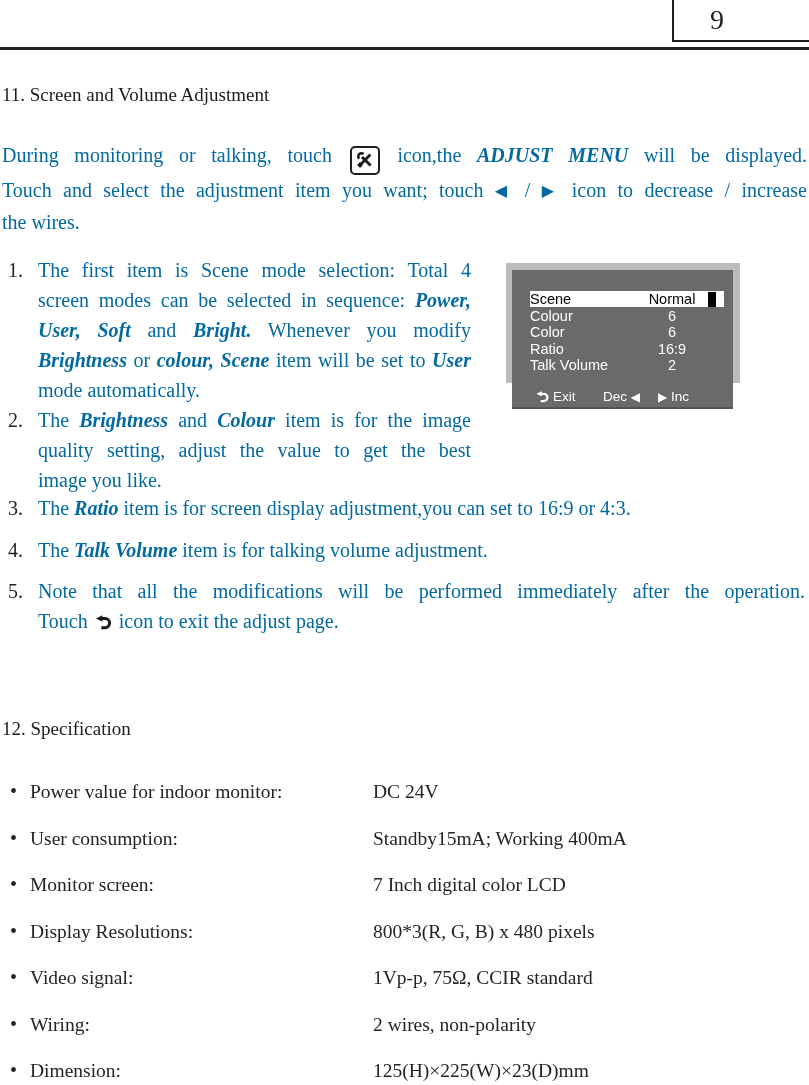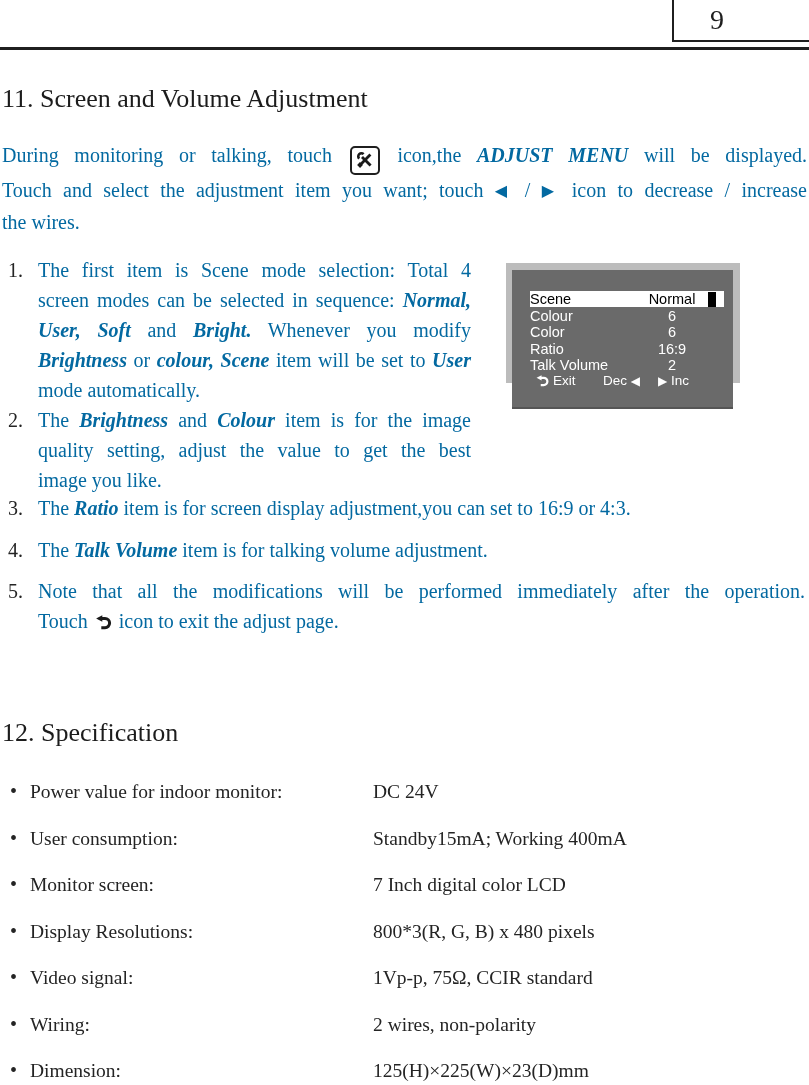--- a/index.html
+++ b/index.html
@@ -11,21 +11,21 @@
   .abs{position:absolute;}
   
   .page-num-box{
     position:absolute;left:672px;top:-3px;width:160px;height:41px;
     border:2.5px solid #1f1f1f;background:#fff;
     font-size:28px;color:#1f1f1f;
   }
   .page-num-box span{position:absolute;left:36px;top:5px;}
   .top-rule{position:absolute;left:0;top:47px;width:809px;height:2.5px;background:#1f1f1f;}
   
-  .h-sec{position:absolute;left:2px;font-size:26px;font-weight:400;color:#1c1c1c;white-space:nowrap;}
+  .h-sec{position:absolute;left:2px;font-size:19px;font-weight:400;color:#1c1c1c;white-space:nowrap;}
   
   .doc-line{font-size:20px;line-height:30.5px;color:#0369a1;}
   .just{text-align:justify;text-align-last:justify;text-justify:inter-word;}
   .bi{font-weight:bold;font-style:italic;}
   .tri{font-family:"DejaVu Sans",sans-serif;font-size:16px;position:relative;top:-1px;}
   .tool-box{
     display:inline-flex;align-items:center;justify-content:center;
     width:26px;height:25px;border:2px solid #1f1f1f;border-radius:5px;
     vertical-align:-7px;margin:0 2px;background:#fff;
   }
@@ -42,21 +42,21 @@
     font-family:"Liberation Sans","DejaVu Sans",sans-serif;
     color:#ffffff;font-size:14.5px;
   }
   .menu-rows{position:absolute;left:0;top:21px;width:221px;}
   .menu-row{position:relative;height:16.5px;line-height:16.5px;}
   .menu-row .m-label{position:absolute;left:18px;top:0;white-space:nowrap;}
   .menu-row .m-value{position:absolute;left:125px;top:0;width:70px;text-align:center;}
   .menu-row.selected .sel-bar{position:absolute;left:18px;top:0;width:194px;height:16px;}
   .menu-row.selected .m-label,.menu-row.selected .m-value{color:#000;z-index:2;}
   .menu-row.selected .cursor-block{position:absolute;left:196px;top:0.5px;width:8px;height:15px;z-index:3;}
-  .menu-actions{position:absolute;left:0;top:102px;width:221px;height:17px;font-size:13.5px;line-height:17px;padding-left:19px;}
+  .menu-actions{position:absolute;left:0;top:118px;width:221px;height:17px;font-size:13.5px;line-height:17px;padding-left:19px;}
   .menu-actions .act{position:absolute;top:0;white-space:nowrap;}
   .act-exit{left:24px;}
   .act-dec{left:91px;}
   .act-inc{left:146px;}
   .m-tri{font-size:12px;font-family:"DejaVu Sans",sans-serif;}
   .exit-glyph-menu{vertical-align:-1.5px;margin-right:4px;}
   
   .spec-list{position:absolute;left:0;top:781px;width:809px;}
   .spec-row{position:relative;height:22px;margin-bottom:24.5px;font-size:19.5px;color:#242424;}
   .spec-bullet{position:absolute;left:10px;top:-1px;font-size:20px;}
@@ -87,21 +87,21 @@
   <div class="doc-line just">
     <span>Touch and select the adjustment item you want; touch </span><span class="tri">◀</span><span> / </span><span class="tri">▶</span><span> icon to decrease / increase</span>
   </div>
   <div class="doc-line">the wires.</div>
 </div>
 
 <div class="list-item" style="left:0;top:255px;width:480px;">
   <span class="li-num">1.</span>
   <div class="li-body" style="width:433px;">
     <div class="doc-line just"><span>The first item is Scene mode selection: Total 4</span></div>
-    <div class="doc-line just"><span>screen modes can be selected in sequence: </span><span class="bi">Normal,</span></div>
+    <div class="doc-line just"><span>screen modes can be selected in sequence: </span><span class="bi">Power,</span></div>
     <div class="doc-line just"><span class="bi">User, Soft</span><span> and </span><span class="bi">Bright.</span><span> Whenever you modify</span></div>
     <div class="doc-line just"><span class="bi">Brightness</span><span> or </span><span class="bi">colour, Scene</span><span> item will be set to </span><span class="bi">User</span></div>
     <div class="doc-line">mode automatically.</div>
   </div>
 </div>
 
 <div class="list-item" style="left:0;top:405px;width:480px;">
   <span class="li-num">2.</span>
   <div class="li-body" style="width:433px;">
     <div class="doc-line just"><span>The </span><span class="bi">Brightness</span><span> and </span><span class="bi">Colour</span><span> item is for the image</span></div>

